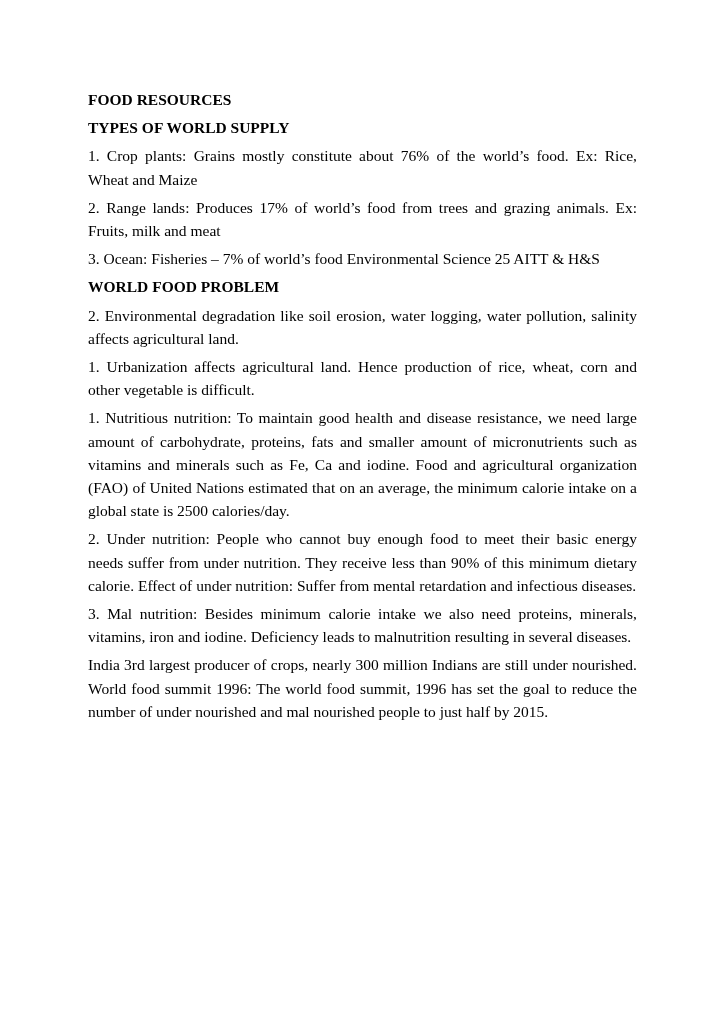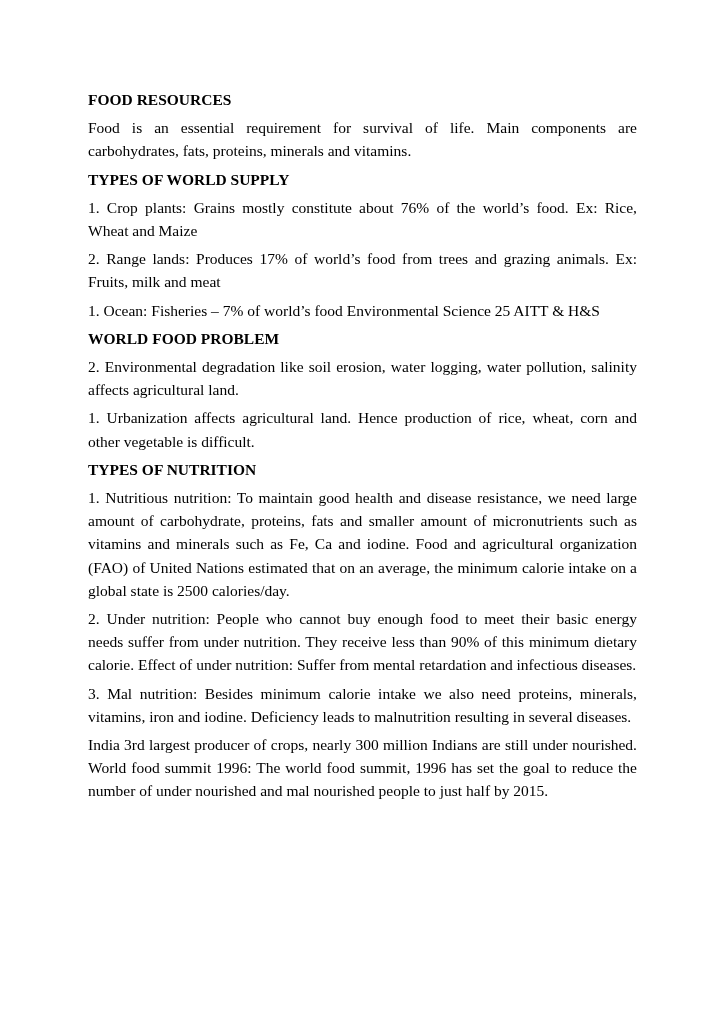--- a/index.html
+++ b/index.html
@@ -36,38 +36,36 @@
   }
 </style>
 </head>
 <body>
 
 <div class="page">
   <div class="doc">
 
     <h2>FOOD RESOURCES</h2>
 
-    <p><span>Food is an essential requirement for survival of life. Main components are carbohydrates, fats, proteins, minerals and vitamins.</span></p>
 
     <h2>TYPES OF WORLD SUPPLY</h2>
 
     <p><b>1. Crop plants:</b><span> Grains mostly constitute about 76% of the world’s food. Ex: Rice, Wheat and Maize</span></p>
 
     <p><b>2. Range lands:</b><span> Produces 17% of world’s food from trees and grazing animals. Ex: Fruits, milk and meat</span></p>
 
-    <p><b>1. Ocean:</b><span> Fisheries – 7% of world’s food Environmental Science 25 AITT &amp; H&amp;S</span></p>
+    <p><b>3. Ocean:</b><span> Fisheries – 7% of world’s food Environmental Science 25 AITT &amp; H&amp;S</span></p>
 
     <h2>WORLD FOOD PROBLEM</h2>
 
 
     <p><span>2. Environmental degradation like soil erosion, water logging, water pollution, salinity affects agricultural land.</span></p>
 
     <p><span>1. Urbanization affects agricultural land. Hence production of rice, wheat, corn and other vegetable is difficult.</span></p>
 
-    <h2>TYPES OF NUTRITION</h2>
 
     <p><b>1. Nutritious nutrition:</b><span> To maintain good health and disease resistance, we need large amount of carbohydrate, proteins, fats and smaller amount of micronutrients such as vitamins and minerals such as Fe, Ca and iodine. Food and agricultural organization (FAO) of United Nations estimated that on an average, the minimum calorie intake on a global state is 2500 calories/day.</span></p>
 
     <p><b>2. Under nutrition:</b><span> People who cannot buy enough food to meet their basic energy needs suffer from under nutrition. They receive less than 90% of this minimum dietary calorie. Effect of under nutrition: Suffer from mental retardation and infectious diseases.</span></p>
 
     <p><b>3. Mal nutrition:</b><span> Besides minimum calorie intake we also need proteins, minerals, vitamins, iron and iodine. Deficiency leads to malnutrition resulting in several diseases.</span></p>
 
 
     <p><span>India 3rd largest producer of crops, nearly 300 million Indians are still under nourished. World food summit 1996: The world food summit, 1996 has set the goal to reduce the number of under nourished and mal nourished people to just half by 2015.</span></p>
 

